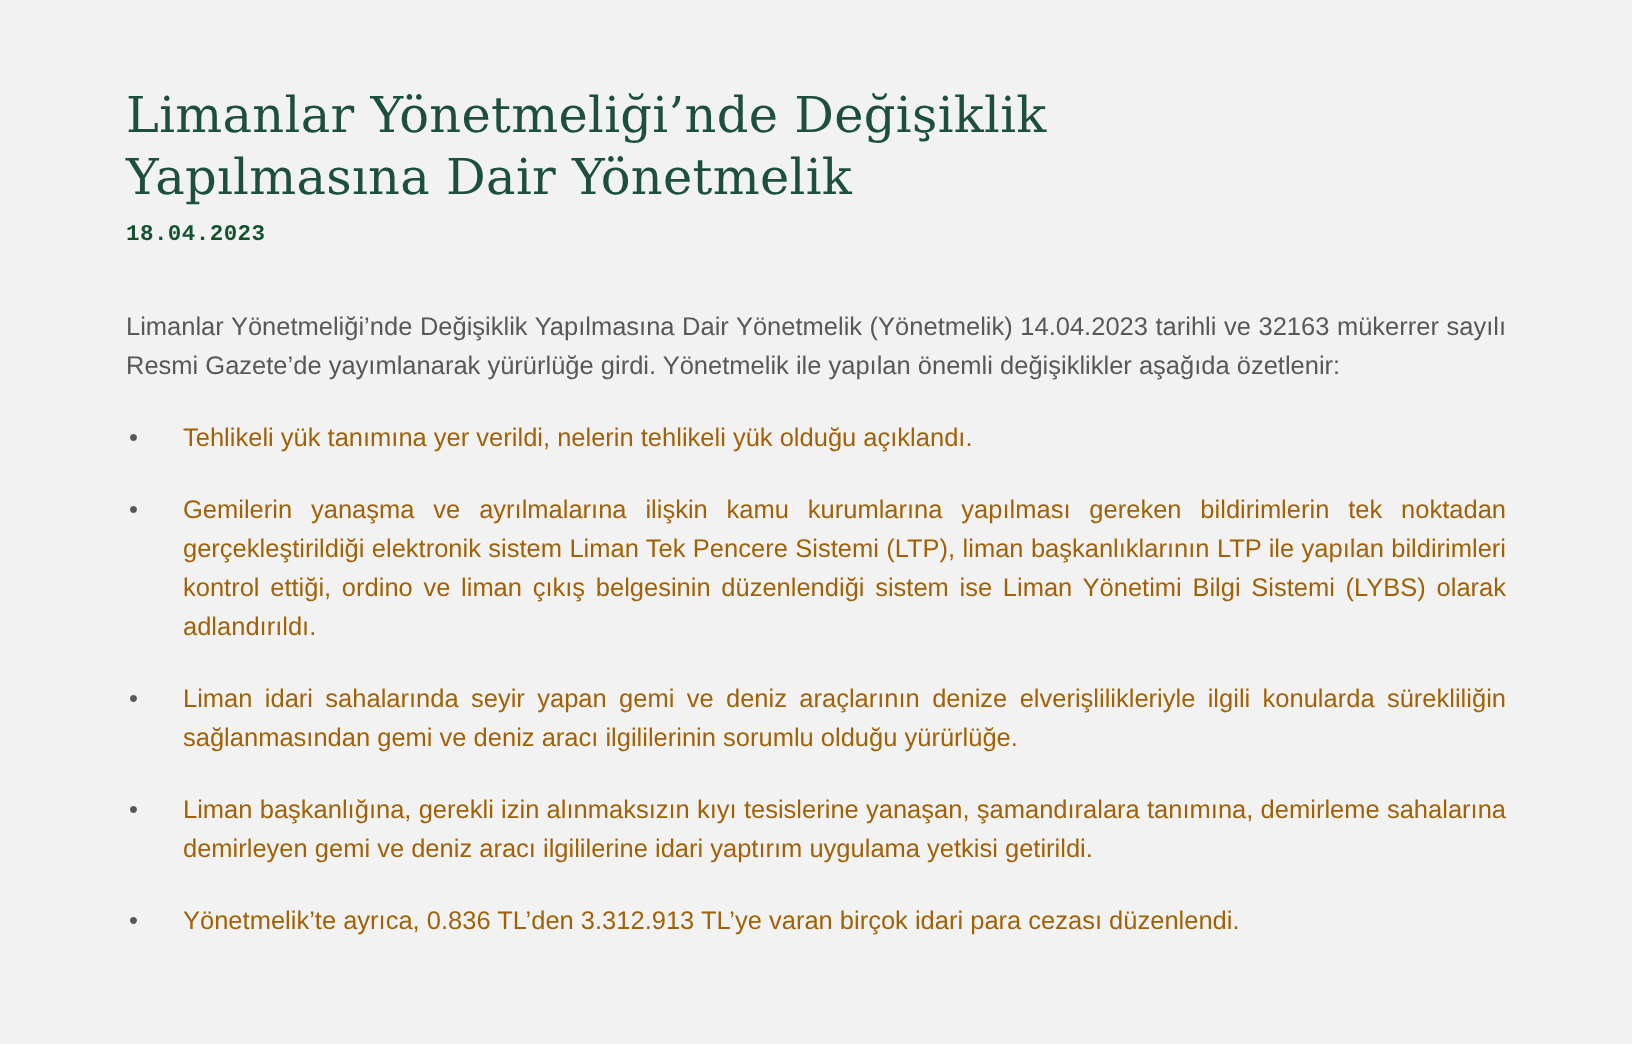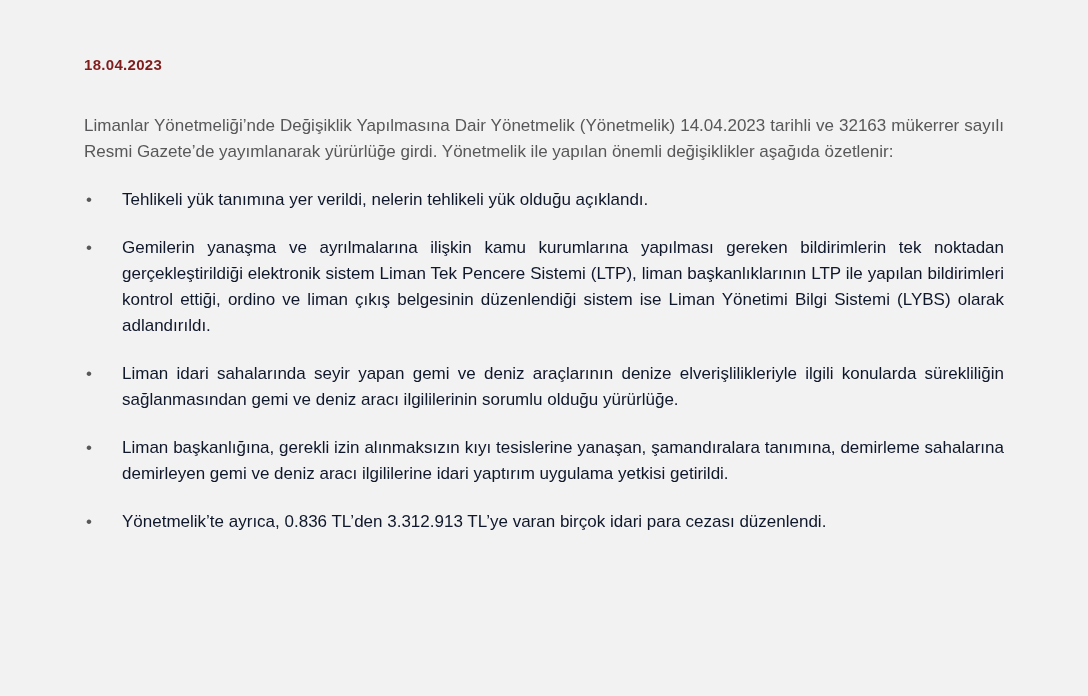--- a/index.html
+++ b/index.html
@@ -25,24 +25,24 @@
     font-family: "DejaVu Serif", serif;
     font-size: 33px;
     line-height: 41px;
     font-weight: 400;
     color: #1d4f3f;
     letter-spacing: 0.2px;
     margin: 0 0 10px 0;
     max-width: 760px;
   }
   .article-date {
-    font-family: Liberation Sans, sans-serif;
+    font-family: Liberation Mono, monospace;
     font-size: 15px;
     font-weight: bold;
-    color: #7f1d1d;
+    color: #14532d;
     letter-spacing: 0.3px;
     margin: 0 0 40px 0;
   }
   .intro-paragraph {
     font-size: 17px;
     line-height: 26px;
     color: #58585a;
     text-align: justify;
     margin: 0 0 22px 0;
     max-width: 922px;
@@ -65,32 +65,33 @@
     line-height: 26px;
     color: #58585a;
     text-align: left;
     padding-left: 2px;
     box-sizing: border-box;
   }
   .bullet-text {
     flex: 1 1 auto;
     font-size: 17px;
     line-height: 26px;
-    color: #0f172a;
+    color: #a16207;
     text-align: justify;
   }
   .bullet-item:last-child {
     margin-bottom: 0;
   }
 </style>
 </head>
 <body>
 
 <div class="page">
 
+  <h1 class="article-title">Limanlar Yönetmeliği’nde Değişiklik Yapılmasına Dair Yönetmelik</h1>
 
   <div class="article-date">18.04.2023</div>
 
   <p class="intro-paragraph">Limanlar Yönetmeliği’nde Değişiklik Yapılmasına Dair Yönetmelik (Yönetmelik) 14.04.2023 tarihli ve 32163 mükerrer sayılı Resmi Gazete’de yayımlanarak yürürlüğe girdi. Yönetmelik ile yapılan önemli değişiklikler aşağıda özetlenir:</p>
 
   <ul class="bullet-list">
     <li class="bullet-item">
       <span class="bullet-marker">•</span>
       <span class="bullet-text">Tehlikeli yük tanımına yer verildi, nelerin tehlikeli yük olduğu açıklandı.</span>
     </li>

